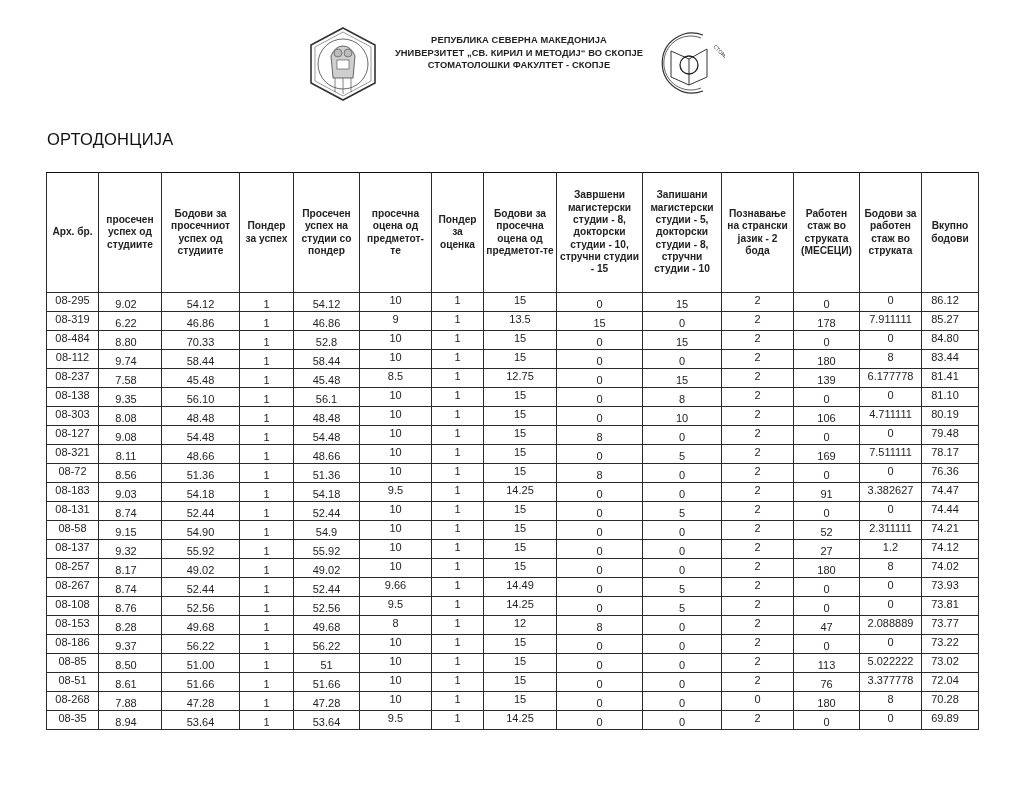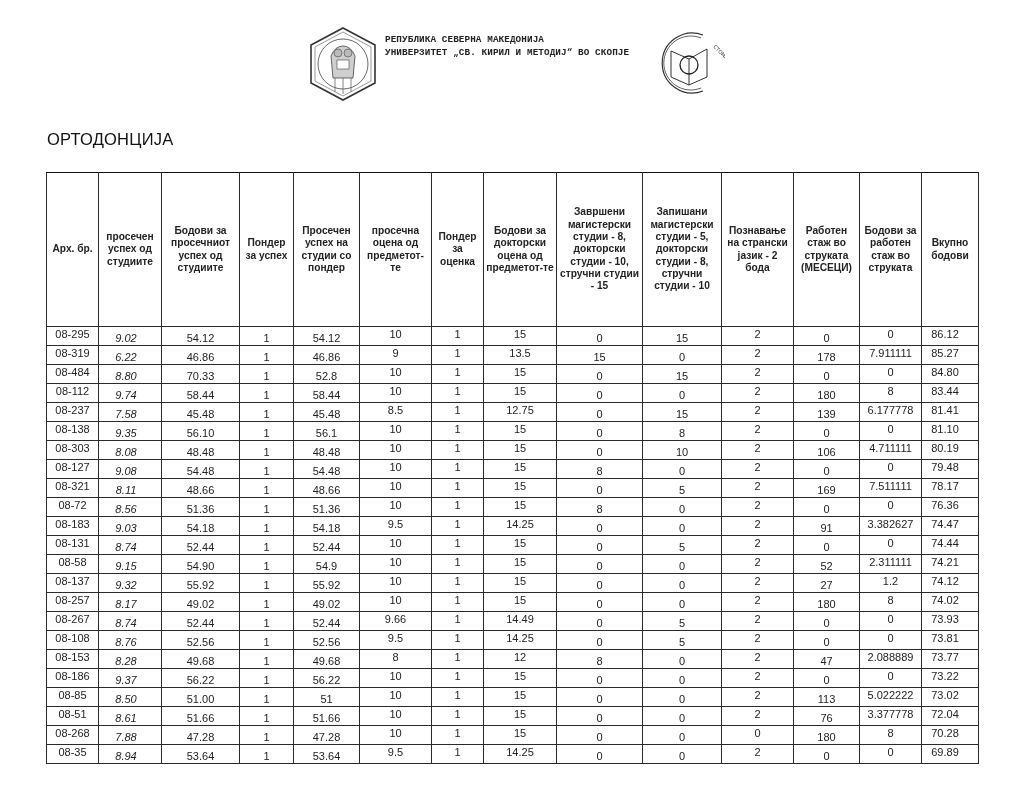--- a/index.html
+++ b/index.html
@@ -1,30 +1,30 @@
 <!DOCTYPE html>
 <html><head>
 <meta charset="utf-8">
 <style>
   html, body { margin: 0; padding: 0; background: #ffffff; }
   body { width: 1024px; height: 791px; position: relative; overflow: hidden; font-family: "Liberation Sans", sans-serif; color: #1a1a1a; }
   .header { position: absolute; left: 0; top: 0; width: 1024px; height: 110px; }
   .logo-left { position: absolute; left: 305px; top: 26px; width: 76px; height: 76px; }
   .logo-right { position: absolute; left: 653px; top: 27px; width: 72px; height: 72px; }
-  .inst { position: absolute; left: 385px; top: 34px; width: 268px; font-family: Liberation Mono, monospace; font-weight: bold; font-size: 9.3px; line-height: 12.5px; letter-spacing: 0.1px; color: #222; }
+  .inst { position: absolute; left: 385px; top: 34px; width: 268px; text-align: center; font-family: Liberation Sans, sans-serif; font-weight: bold; font-size: 9.3px; line-height: 12.5px; letter-spacing: 0.1px; color: #222; }
   .inst div { white-space: nowrap; }
   .page-title { position: absolute; left: 47px; top: 130px; font-weight: normal; font-size: 16.5px; letter-spacing: 0.2px; color: #111; }
   table.grid { position: absolute; left: 46px; top: 172px; width: 932px; border-collapse: collapse; table-layout: fixed; }
   table.grid th, table.grid td { border: 1px solid #2a2a2a; padding: 0; text-align: center; font-size: 11px; }
-  table.grid th { height: 119px; font-weight: bold; font-size: 10.2px; line-height: 12.3px; color: #222; vertical-align: middle; padding: 17px 2px; }
+  table.grid th { height: 119px; font-weight: bold; font-size: 10.2px; line-height: 12.3px; color: #222; vertical-align: middle; padding: 0 2px; }
   table.grid td { height: 18px; font-weight: normal; color: #222; vertical-align: middle; position: relative; }
   table.grid td span { display: inline-block; }
   td.c-arh span { transform: translateY(-2px); }
   td.c-prosek { text-align: right; }
-  td.c-prosek span { padding-right: 8px; transform: translateY(2px); font-style: italic; }
+  td.c-prosek span { padding-right: 8px; transform: translateY(2px); }
   td.low span { transform: translateY(2px); }
   td.high span { transform: translateY(-2px); }
   td.c-total { text-align: right; }
   td.c-total span { padding-right: 10px; transform: translateY(-2px); }
   table.grid tr:first-child th { border-top: 1.5px solid #111; }
   .outer { border: 1.5px solid #111; }
 </style>
 </head>
 <body>
 
@@ -36,20 +36,21 @@
     <path d="M26 30 q4 -10 12 -10 q8 0 12 10 l-2 22 l-20 0 z" fill="#cfcfcf" stroke="#444" stroke-width="0.8"></path>
     <circle cx="33" cy="27" r="4" fill="#bbb" stroke="#444" stroke-width="0.6"></circle>
     <circle cx="43" cy="27" r="4" fill="#bbb" stroke="#444" stroke-width="0.6"></circle>
     <rect x="32" y="34" width="12" height="9" fill="#fff" stroke="#444" stroke-width="0.6"></rect>
     <path d="M30 52 l0 14 M38 52 l0 16 M46 52 l0 14" stroke="#666" stroke-width="0.8"></path>
   </svg>
 
   <div class="inst">
     <div>РЕПУБЛИКА СЕВЕРНА МАКЕДОНИЈА</div>
     <div>УНИВЕРЗИТЕТ „СВ. КИРИЛ И МЕТОДИЈ“ ВО СКОПЈЕ</div>
+    <div>СТОМАТОЛОШКИ ФАКУЛТЕТ - СКОПЈЕ</div>
   </div>
 
   <svg class="logo-right" viewBox="0 0 72 72">
     <path d="M50 8 A30 30 0 1 0 50 64" fill="none" stroke="#333" stroke-width="1.2"></path>
     <path d="M48 11 A27 27 0 1 0 48 61" fill="none" stroke="#333" stroke-width="0.8"></path>
     <path d="M18 24 L36 32 L54 22 L54 50 L36 58 L18 50 Z" fill="none" stroke="#333" stroke-width="1"></path>
     <path d="M36 32 L36 58" stroke="#333" stroke-width="1"></path>
     <circle cx="36" cy="38" r="9" fill="none" stroke="#222" stroke-width="1.3"></circle>
     <text x="60" y="20" font-size="5" fill="#333" font-family="DejaVu Sans, sans-serif" transform="rotate(45 60 20)">СТОМАТ</text>
   </svg>
@@ -76,21 +77,21 @@
   </colgroup>
   <thead>
     <tr>
       <th>Арх. бр.</th>
       <th>просечен успех од студиите</th>
       <th>Бодови за просечниот успех од студиите</th>
       <th>Пондер за успех</th>
       <th>Просечен успех на студии со пондер</th>
       <th>просечна оцена од предметот-те</th>
       <th>Пондер за оценка</th>
-      <th>Бодови за докторски оцена од предметот-те</th>
+      <th>Бодови за просечна оцена од предметот-те</th>
       <th>Завршени магистерски студии - 8, докторски студии - 10, стручни студии - 15</th>
       <th>Запишани магистерски студии - 5, докторски студии - 8, стручни студии - 10</th>
       <th>Познавање на странски јазик - 2 бода</th>
       <th>Работен стаж во струката (МЕСЕЦИ)</th>
       <th>Бодови за работен стаж во струката</th>
       <th>Вкупно бодови</th>
     </tr>
   </thead>
   <tbody id="table-body">
       <tr>

